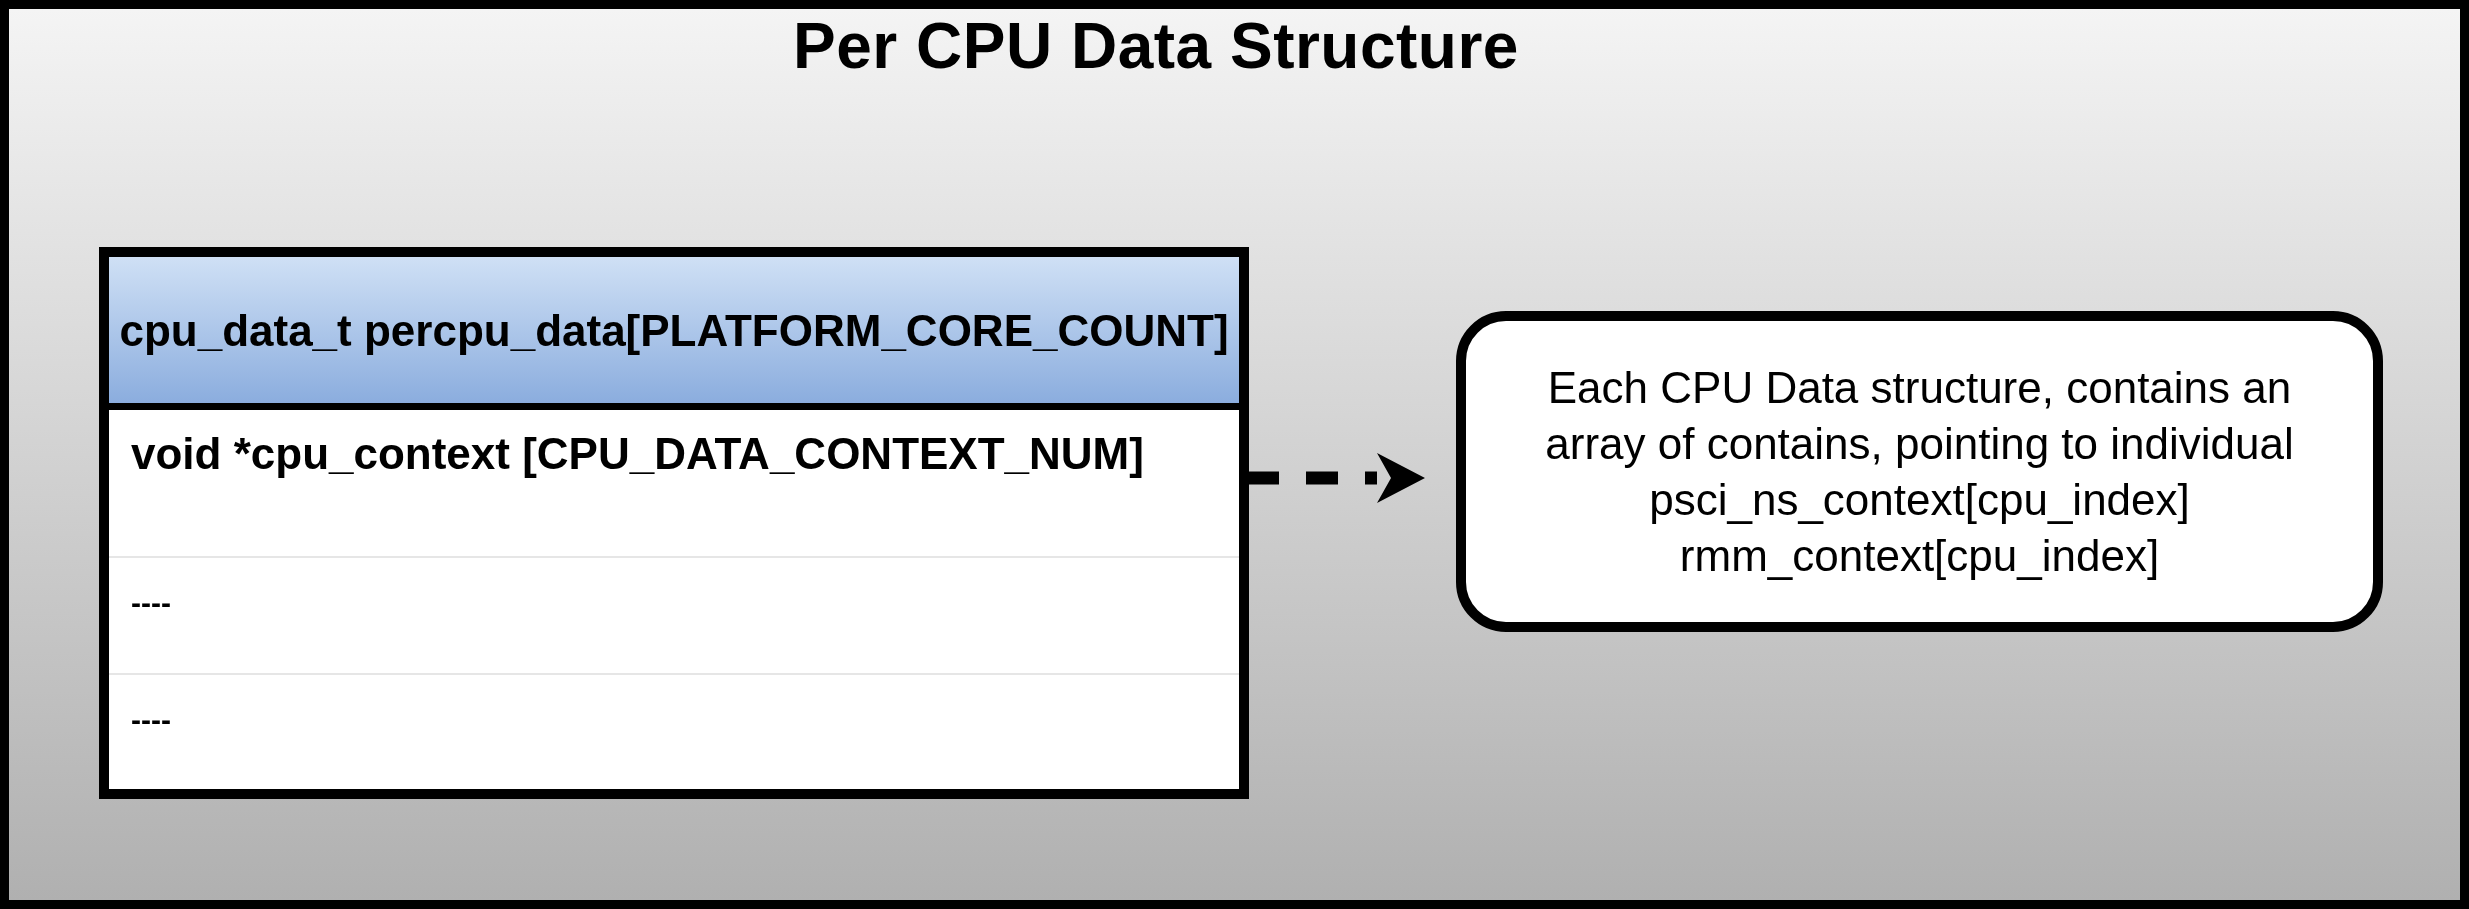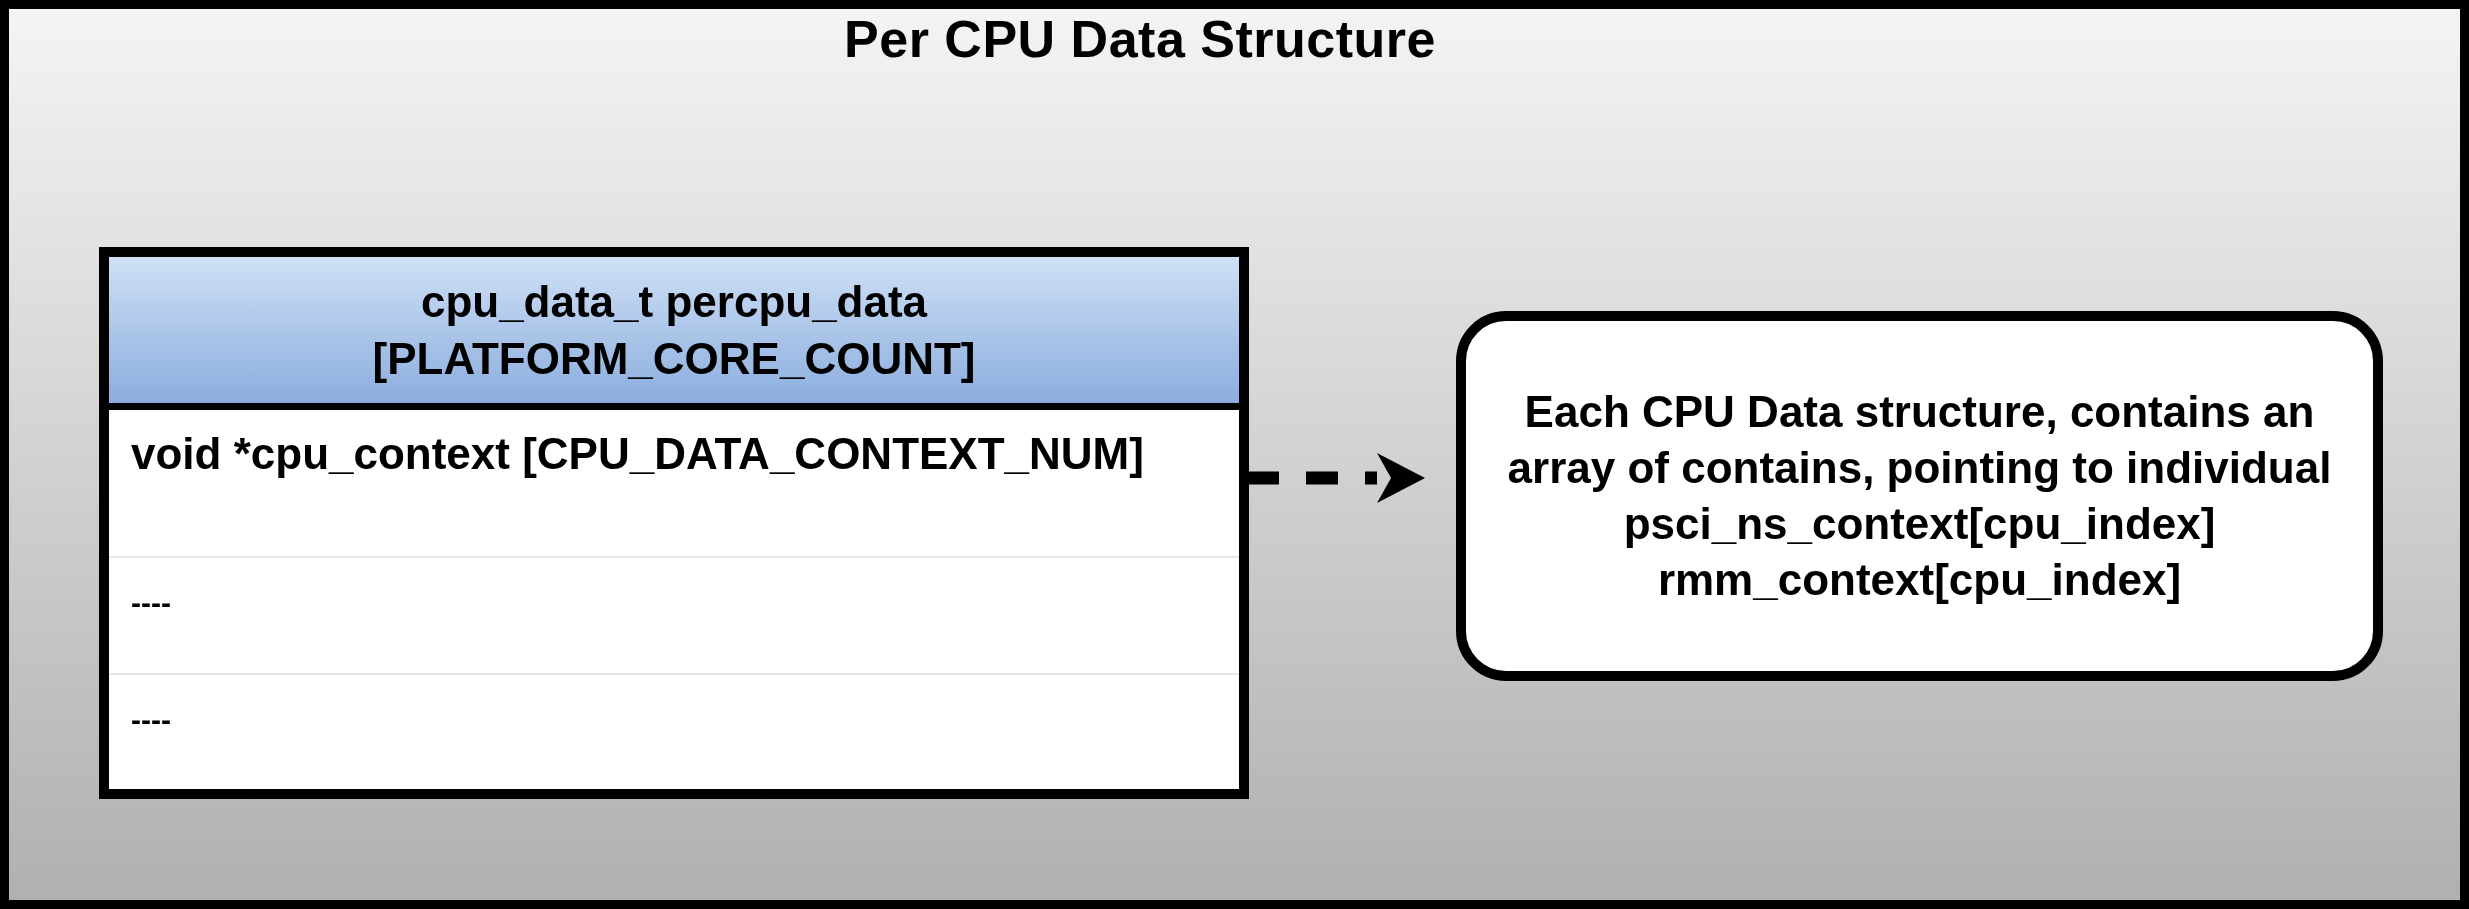--- a/index.html
+++ b/index.html
@@ -9,55 +9,55 @@
   }
   *{margin:0;padding:0;box-sizing:border-box;}
   html,body{width:2469px;height:909px;background:#777;}
   body{font-family:"Liberation Sans",sans-serif;color:var(--ink);}
   .stage{
     position:relative;width:2469px;height:909px;overflow:hidden;
     border:9px solid var(--ink);
     background:linear-gradient(180deg,var(--bg-top) 0%,var(--bg-bottom) 100%);
   }
   .title{
-    position:absolute;left:0;top:48;width:2262px;
-    text-align:center;font-size:52px;font-weight:bold;letter-spacing:0.5px;
+    position:absolute;left:16px;top:48;width:2262px;
+    text-align:center;font-size:64px;font-weight:bold;letter-spacing:0.5px;
   }
   
   .struct-table{
     position:absolute;left:90px;top:238px;width:1150px;height:552px;
     border:10px solid var(--ink);background:#ffffff;
     display:flex;flex-direction:column;
   }
   .tbl-header{
     height:153px;flex:none;
     background:linear-gradient(180deg,var(--hdr-top) 0%,var(--hdr-bottom) 100%);
     border-bottom:7px solid var(--ink);
-    display:flex;flex-direction:column;justify-content:center;align-items:center;
+    display:flex;flex-direction:row;justify-content:center;align-items:center;
     font-size:44px;font-weight:bold;line-height:57px;text-align:center;
   }
   .tbl-row{
     flex:none;padding:18px 22px 16px 22px;
     font-weight:bold;font-size:44px;line-height:52px;white-space:nowrap;
   }
   .tbl-row.r1{height:146px;}
   .tbl-row.placeholder{
     font-size:30px;line-height:34px;padding-top:28px;
     border-top:2px solid var(--divider);
   }
   .tbl-row.r2{height:117px;}
   .tbl-row.r3{height:116px;}
   
   .arrow-svg{position:absolute;left:1238px;top:441px;width:185px;height:56px;}
   
   .callout{
-    position:absolute;left:1447px;top:302px;width:927px;height:370px;
+    position:absolute;left:1447px;top:302px;width:927px;height:321px;
     background:#ffffff;border:10px solid var(--ink);border-radius:50px;
     display:flex;flex-direction:column;justify-content:center;
-    text-align:center;font-size:44px;line-height:56px;font-weight:bold;
+    text-align:center;font-size:44px;line-height:56px;
   }
 </style>
 </head>
 <body>
 
 <div class="stage">
 
   <div class="title">Per CPU Data Structure</div>
 
   <div class="struct-table">

